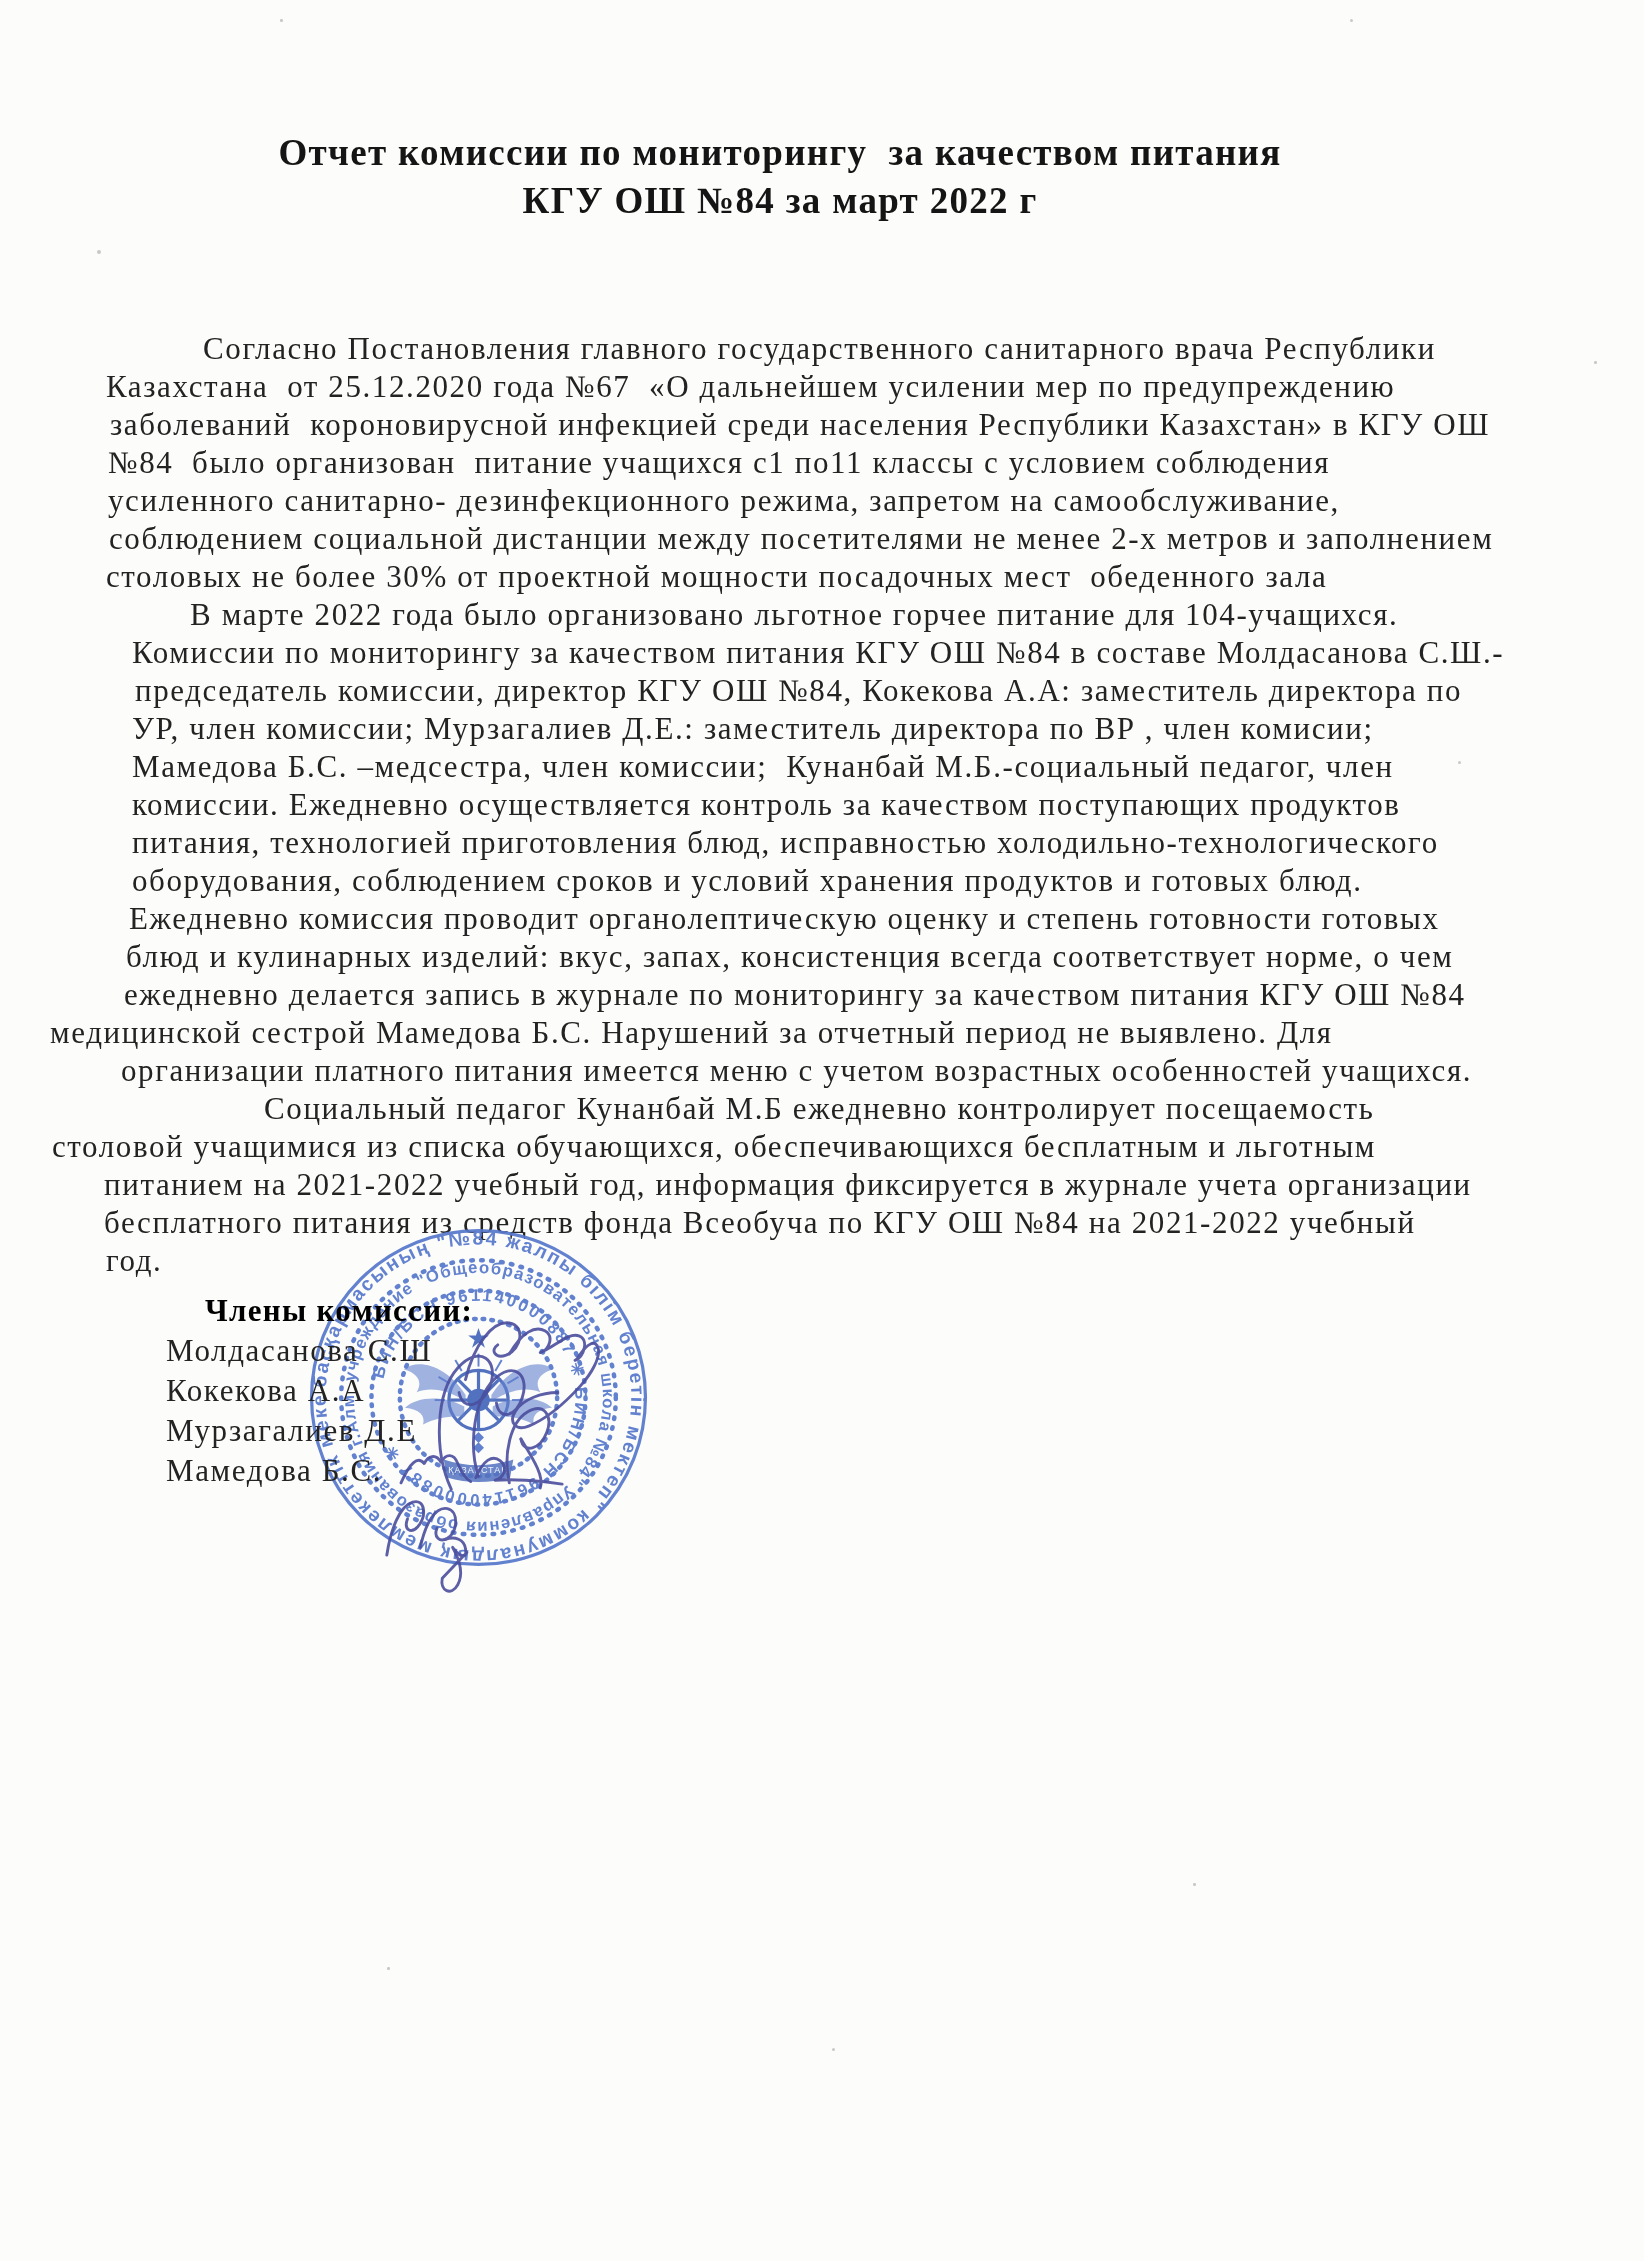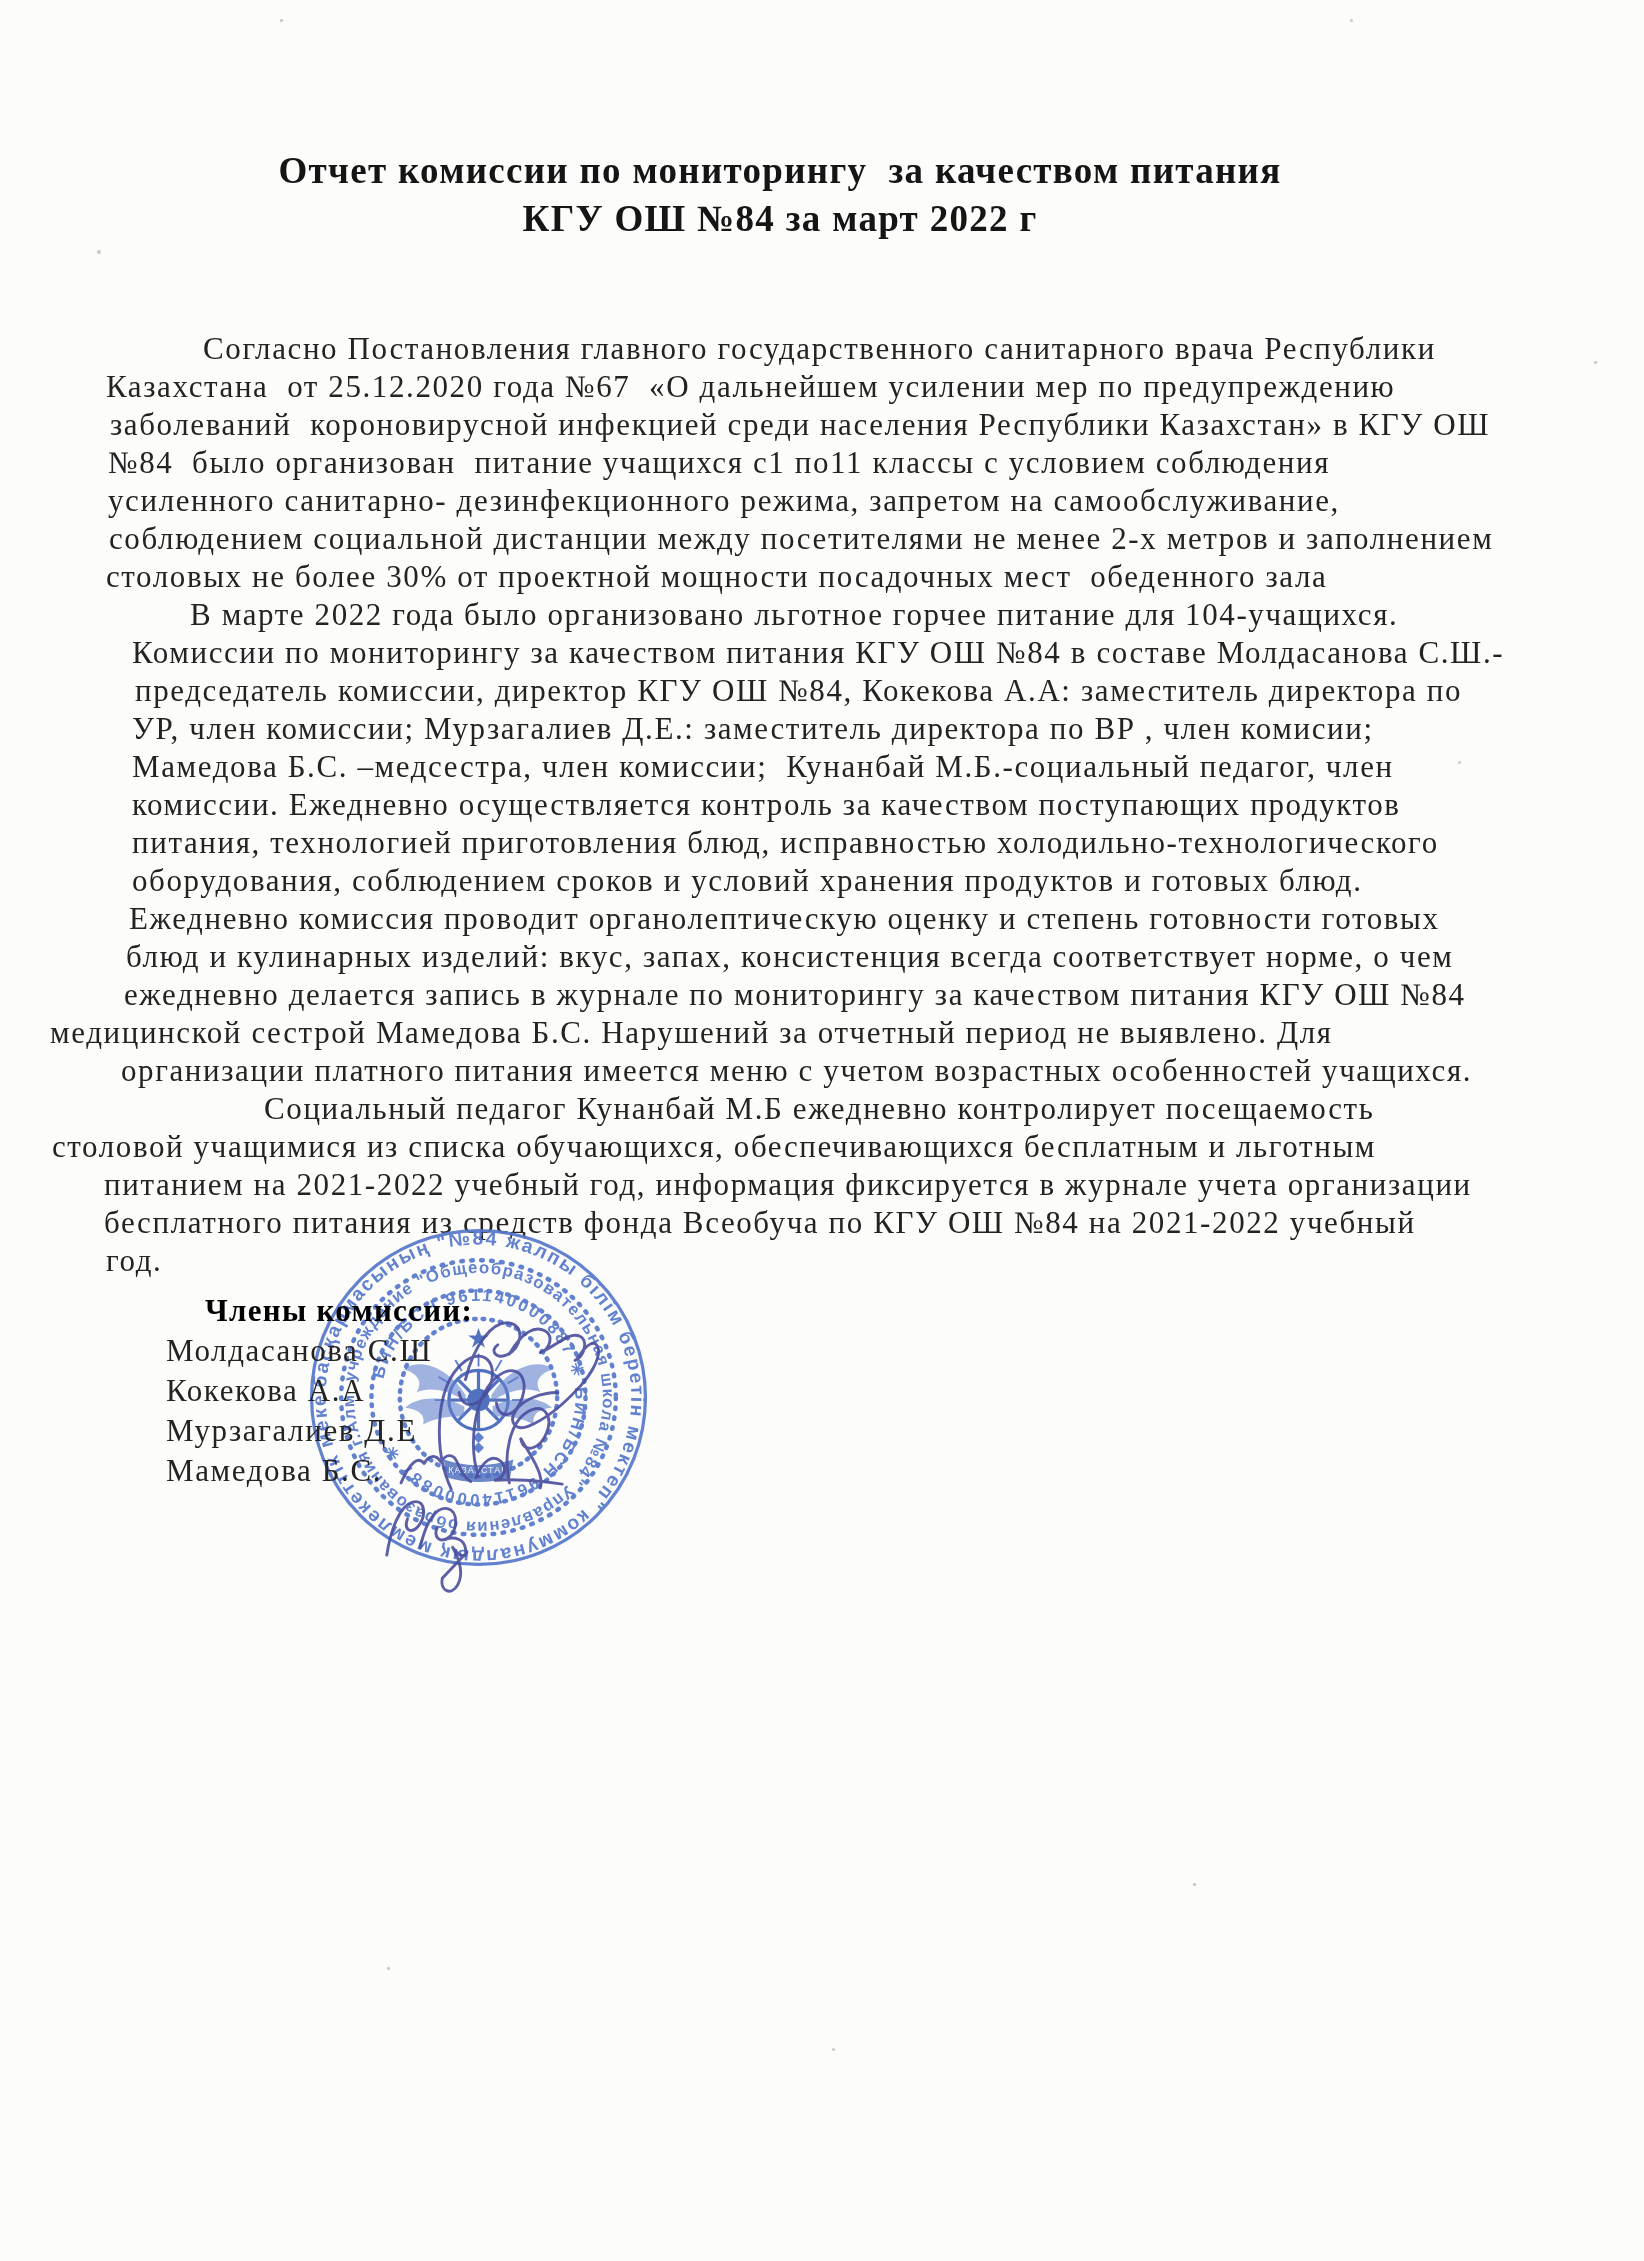--- a/index.html
+++ b/index.html
@@ -6,21 +6,21 @@
   .page{
     position:relative;
     width:1644px;height:2261px;
     background:#fcfcfa;
     overflow:hidden;
     font-family:"Liberation Serif","DejaVu Serif",serif;
     color:#1e1e1e;
   }
   
   .title-block{
-    position:absolute;left:0;top:147px;width:1560px;
+    position:absolute;left:0;top:129px;width:1560px;
     text-align:center;
   }
   .title-line{
     font-size:37px;font-weight:bold;letter-spacing:1.3px;
     line-height:48px;white-space:pre;color:#151515;
   }
   
   .body-block{position:absolute;left:0;top:330px;width:1444px;}
   .ln{
     font-size:31px;letter-spacing:1.6px;line-height:38px;

